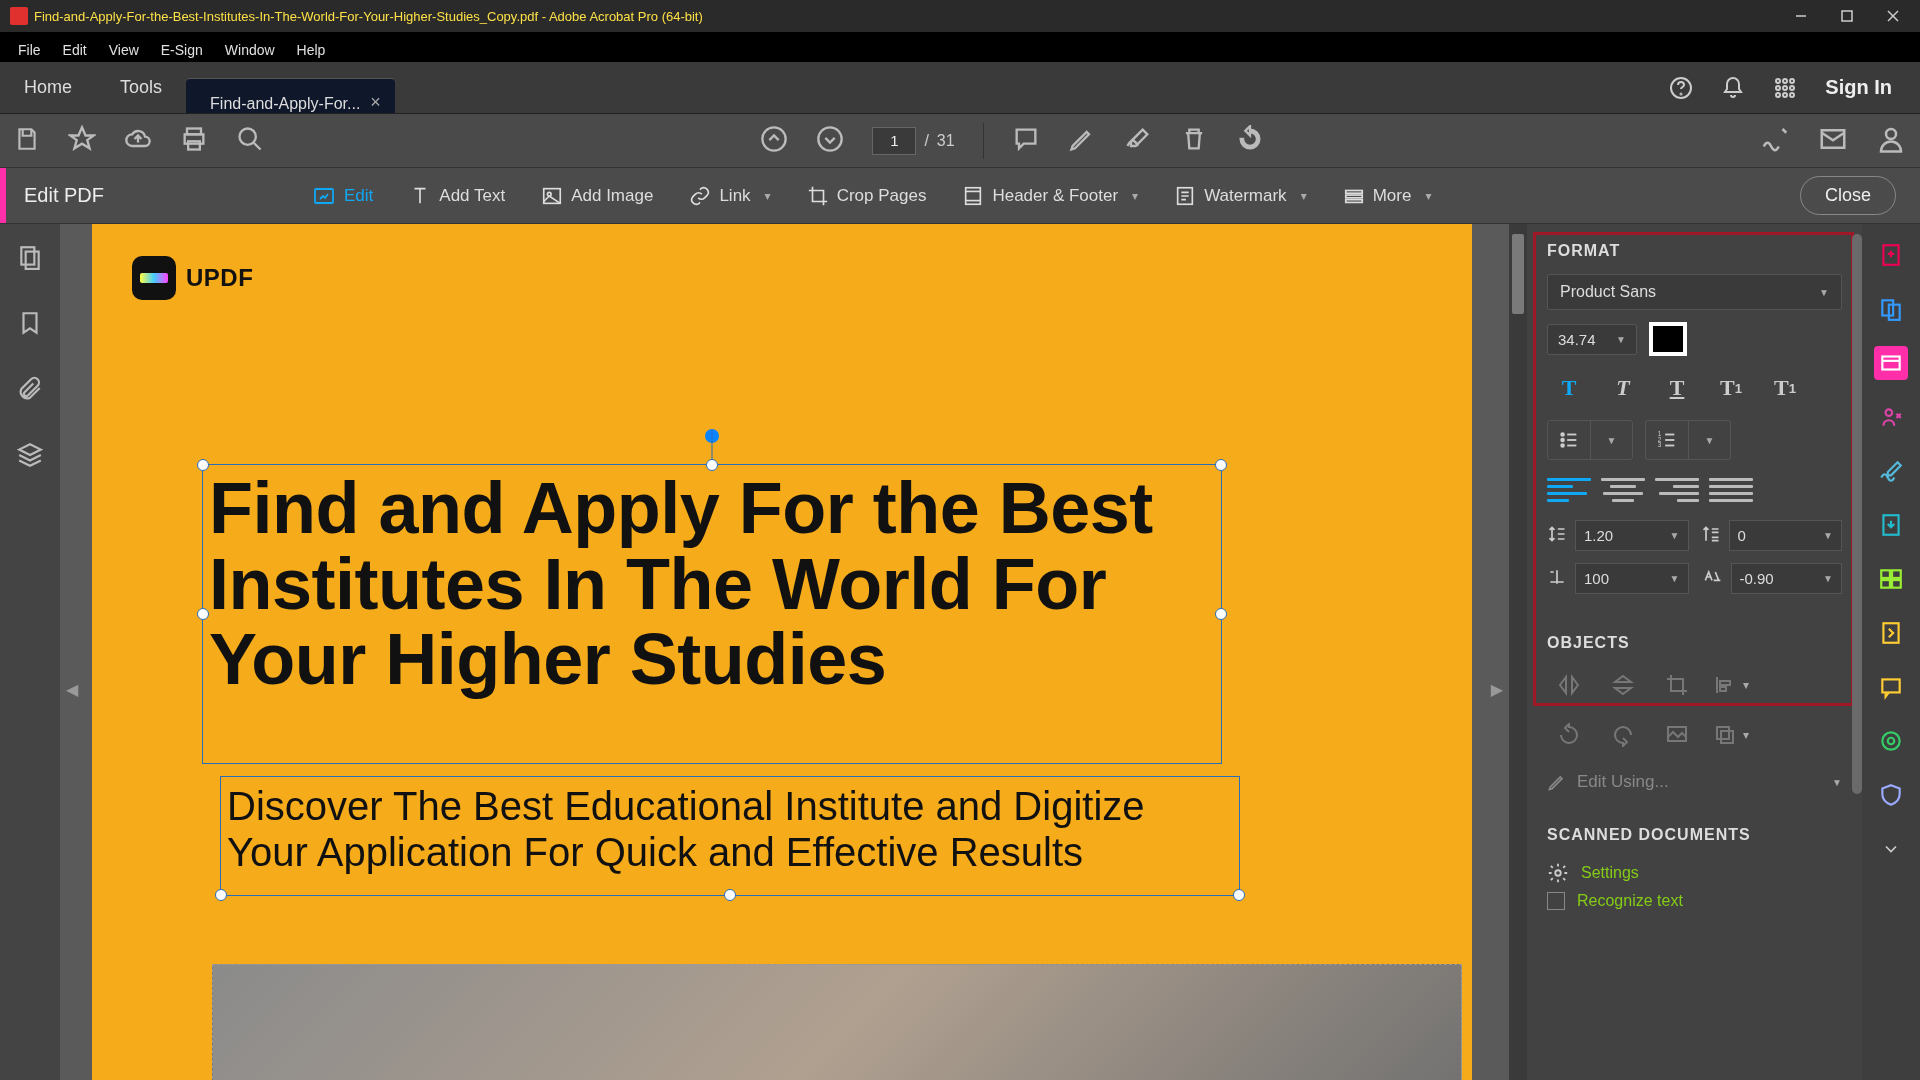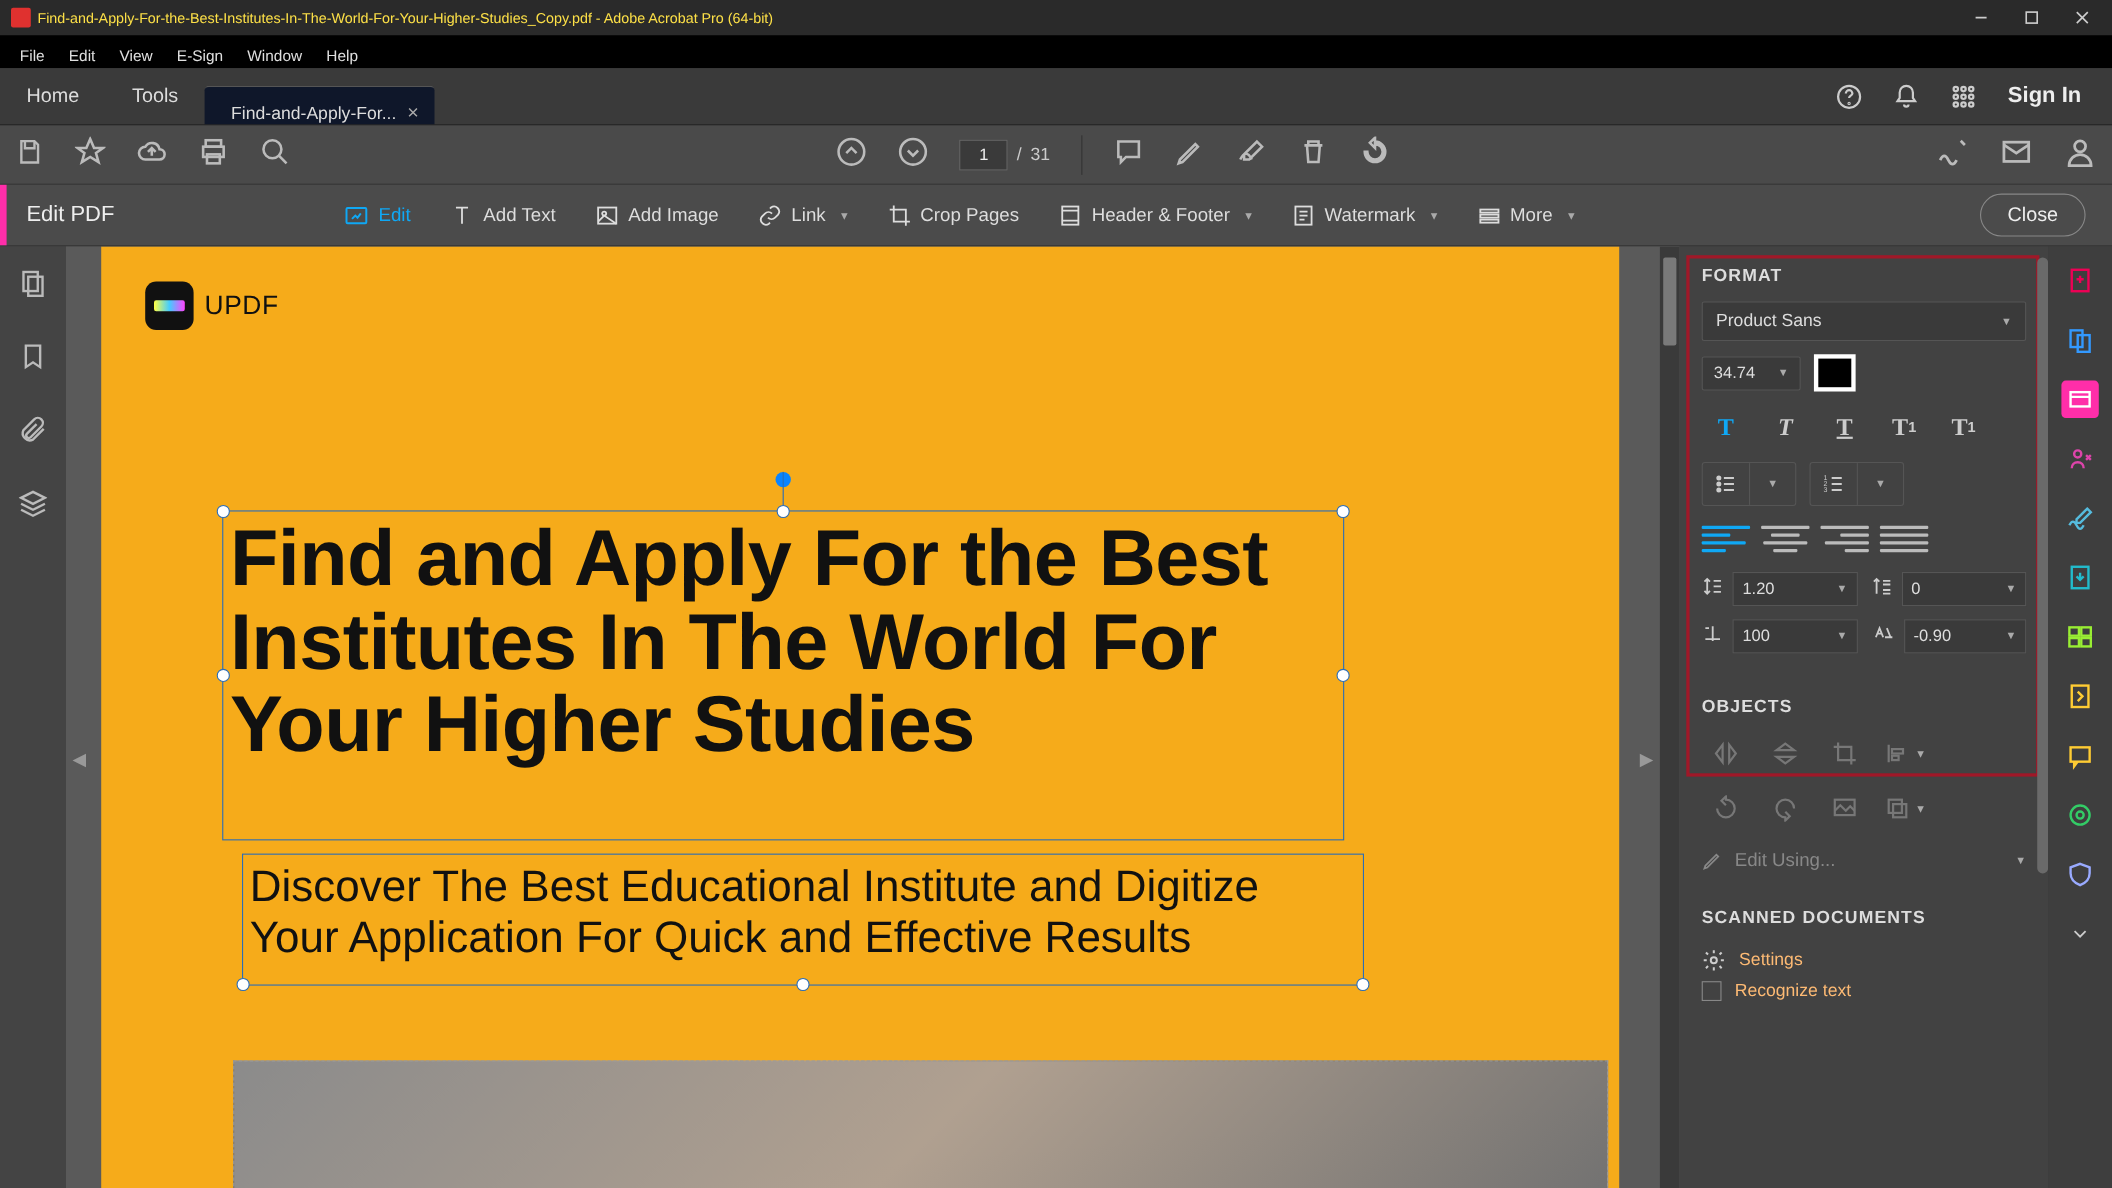--- a/index.html
+++ b/index.html
@@ -36,21 +36,21 @@
 .ep-btn svg { stroke: currentColor; fill: none; stroke-width: 1.8; }
 .ep-spacer { flex: 1; }
 .close-btn { border: 1.5px solid #888; border-radius: 24px; padding: 8px 24px; font-size: 18px; color: #eee; }
 .leftrail { width: 60px; background: #444; display: flex; flex-direction: column; align-items: center; padding-top: 20px; gap: 36px; }
 .leftrail .lr-icn svg { stroke: #bbb; fill: none; stroke-width: 2; }
 .canvas-area { flex: 1; background: #5a5a5a; position: relative; overflow: hidden; display: flex; justify-content: center; }
 .page { position: absolute; top: 0; left: 32px; width: 1380px; height: 900px; background: #f6ab1a; }
 .page .updf-logo { position: absolute; top: 32px; left: 40px; display: flex; align-items: center; gap: 10px; }
 .updf-mark { width: 44px; height: 44px; background: #111; border-radius: 10px; display: flex; align-items: center; justify-content: center; }
 .updf-mark .wave { width: 28px; height: 10px; background: linear-gradient(90deg,#ff4,#4cf,#f4f); border-radius: 2px; }
-.updf-text { font-size: 24px; font-weight: 400; letter-spacing: 0.5px; color: #111; }
+.updf-text { font-size: 24px; font-weight: 700; letter-spacing: 0.5px; color: #111; }
 .sel-box { position: absolute; border: 1px solid #2a6db8; }
 .sel-handle { position: absolute; width: 12px; height: 12px; background: #fff; border: 1px solid #2a6db8; border-radius: 50%; }
 .sel-rot { position: absolute; width: 14px; height: 14px; background: #0a84ff; border-radius: 50%; left: 50%; transform: translateX(-50%); }
 .h1 { font-size: 72px; font-weight: 700; color: #111; line-height: 1.05; letter-spacing: -0.5px; padding: 6px; }
 .h2 { font-size: 40px; font-weight: 500; color: #111; line-height: 1.15; padding: 6px; }
 .page-img { position: absolute; border: 1px dashed #999; background: linear-gradient(135deg,#8b8b8b,#b0a090,#707070); }
 .navchev { position: absolute; top: 50%; color: #999; font-size: 16px; }
 .rightpanel { width: 335px; background: #424242; display: flex; flex-direction: column; padding: 0; overflow-y: auto; position: relative; }
 .rp-hl { border: 3px solid #a01828; position: absolute; top: 8px; left: 6px; right: 8px; height: 474px; pointer-events: none; }
 .rp-section { padding: 18px 20px 10px; }
@@ -69,21 +69,21 @@
 .align-btn { width: 44px; height: 32px; display: flex; flex-direction: column; justify-content: center; gap: 4px; }
 .align-btn.active .bar { background: #0fa8f5; }
 .align-btn .bar { height: 3px; background: #bbb; border-radius: 1px; }
 .spacing-row { display: flex; gap: 12px; margin-bottom: 12px; }
 .spacing-item { flex: 1; display: flex; align-items: center; gap: 8px; background: transparent; }
 .sp-val { background: #3a3a3a; border: 1px solid #555; padding: 6px 8px; color: #ddd; font-size: 15px; flex: 1; display: flex; justify-content: space-between; align-items: center; }
 .obj-row { display: flex; gap: 10px; margin-bottom: 12px; flex-wrap: wrap; }
 .obj-btn { width: 44px; height: 38px; display: flex; align-items: center; justify-content: center; color: #777; }
 .obj-btn svg { stroke: #777; fill: none; stroke-width: 2; }
 .editusing { display: flex; align-items: center; gap: 10px; color: #888; font-size: 17px; padding: 6px 0; }
-.chk-row { display: flex; align-items: center; gap: 12px; color: #fdba74; font-size: 16px; padding: 4px 0; }
+.chk-row { display: flex; align-items: center; gap: 12px; color: #84cc16; font-size: 16px; padding: 4px 0; }
 .chk { width: 18px; height: 18px; border: 1.5px solid #888; }
 .rp-scroll { position: absolute; right: 0; top: 10px; width: 10px; height: 560px; background: #6a6a6a; border-radius: 5px; }
 .righticons { width: 58px; background: #3e3e3e; display: flex; flex-direction: column; align-items: center; padding-top: 14px; gap: 20px; }
 .ri-icn { width: 34px; height: 34px; display: flex; align-items: center; justify-content: center; border-radius: 4px; }
 .ri-icn.active { background: #ff2ea9; }
 .ri-icn svg { stroke-width: 2; fill: none; }
 .below-tabs { display: flex; flex-direction: column; }
 .caret { font-size: 10px; color: #aaa; }
 .sup{font-size:.6em;vertical-align:super}.sub{font-size:.6em;vertical-align:sub}
 .ep-group { display:flex; gap: 20px; }

